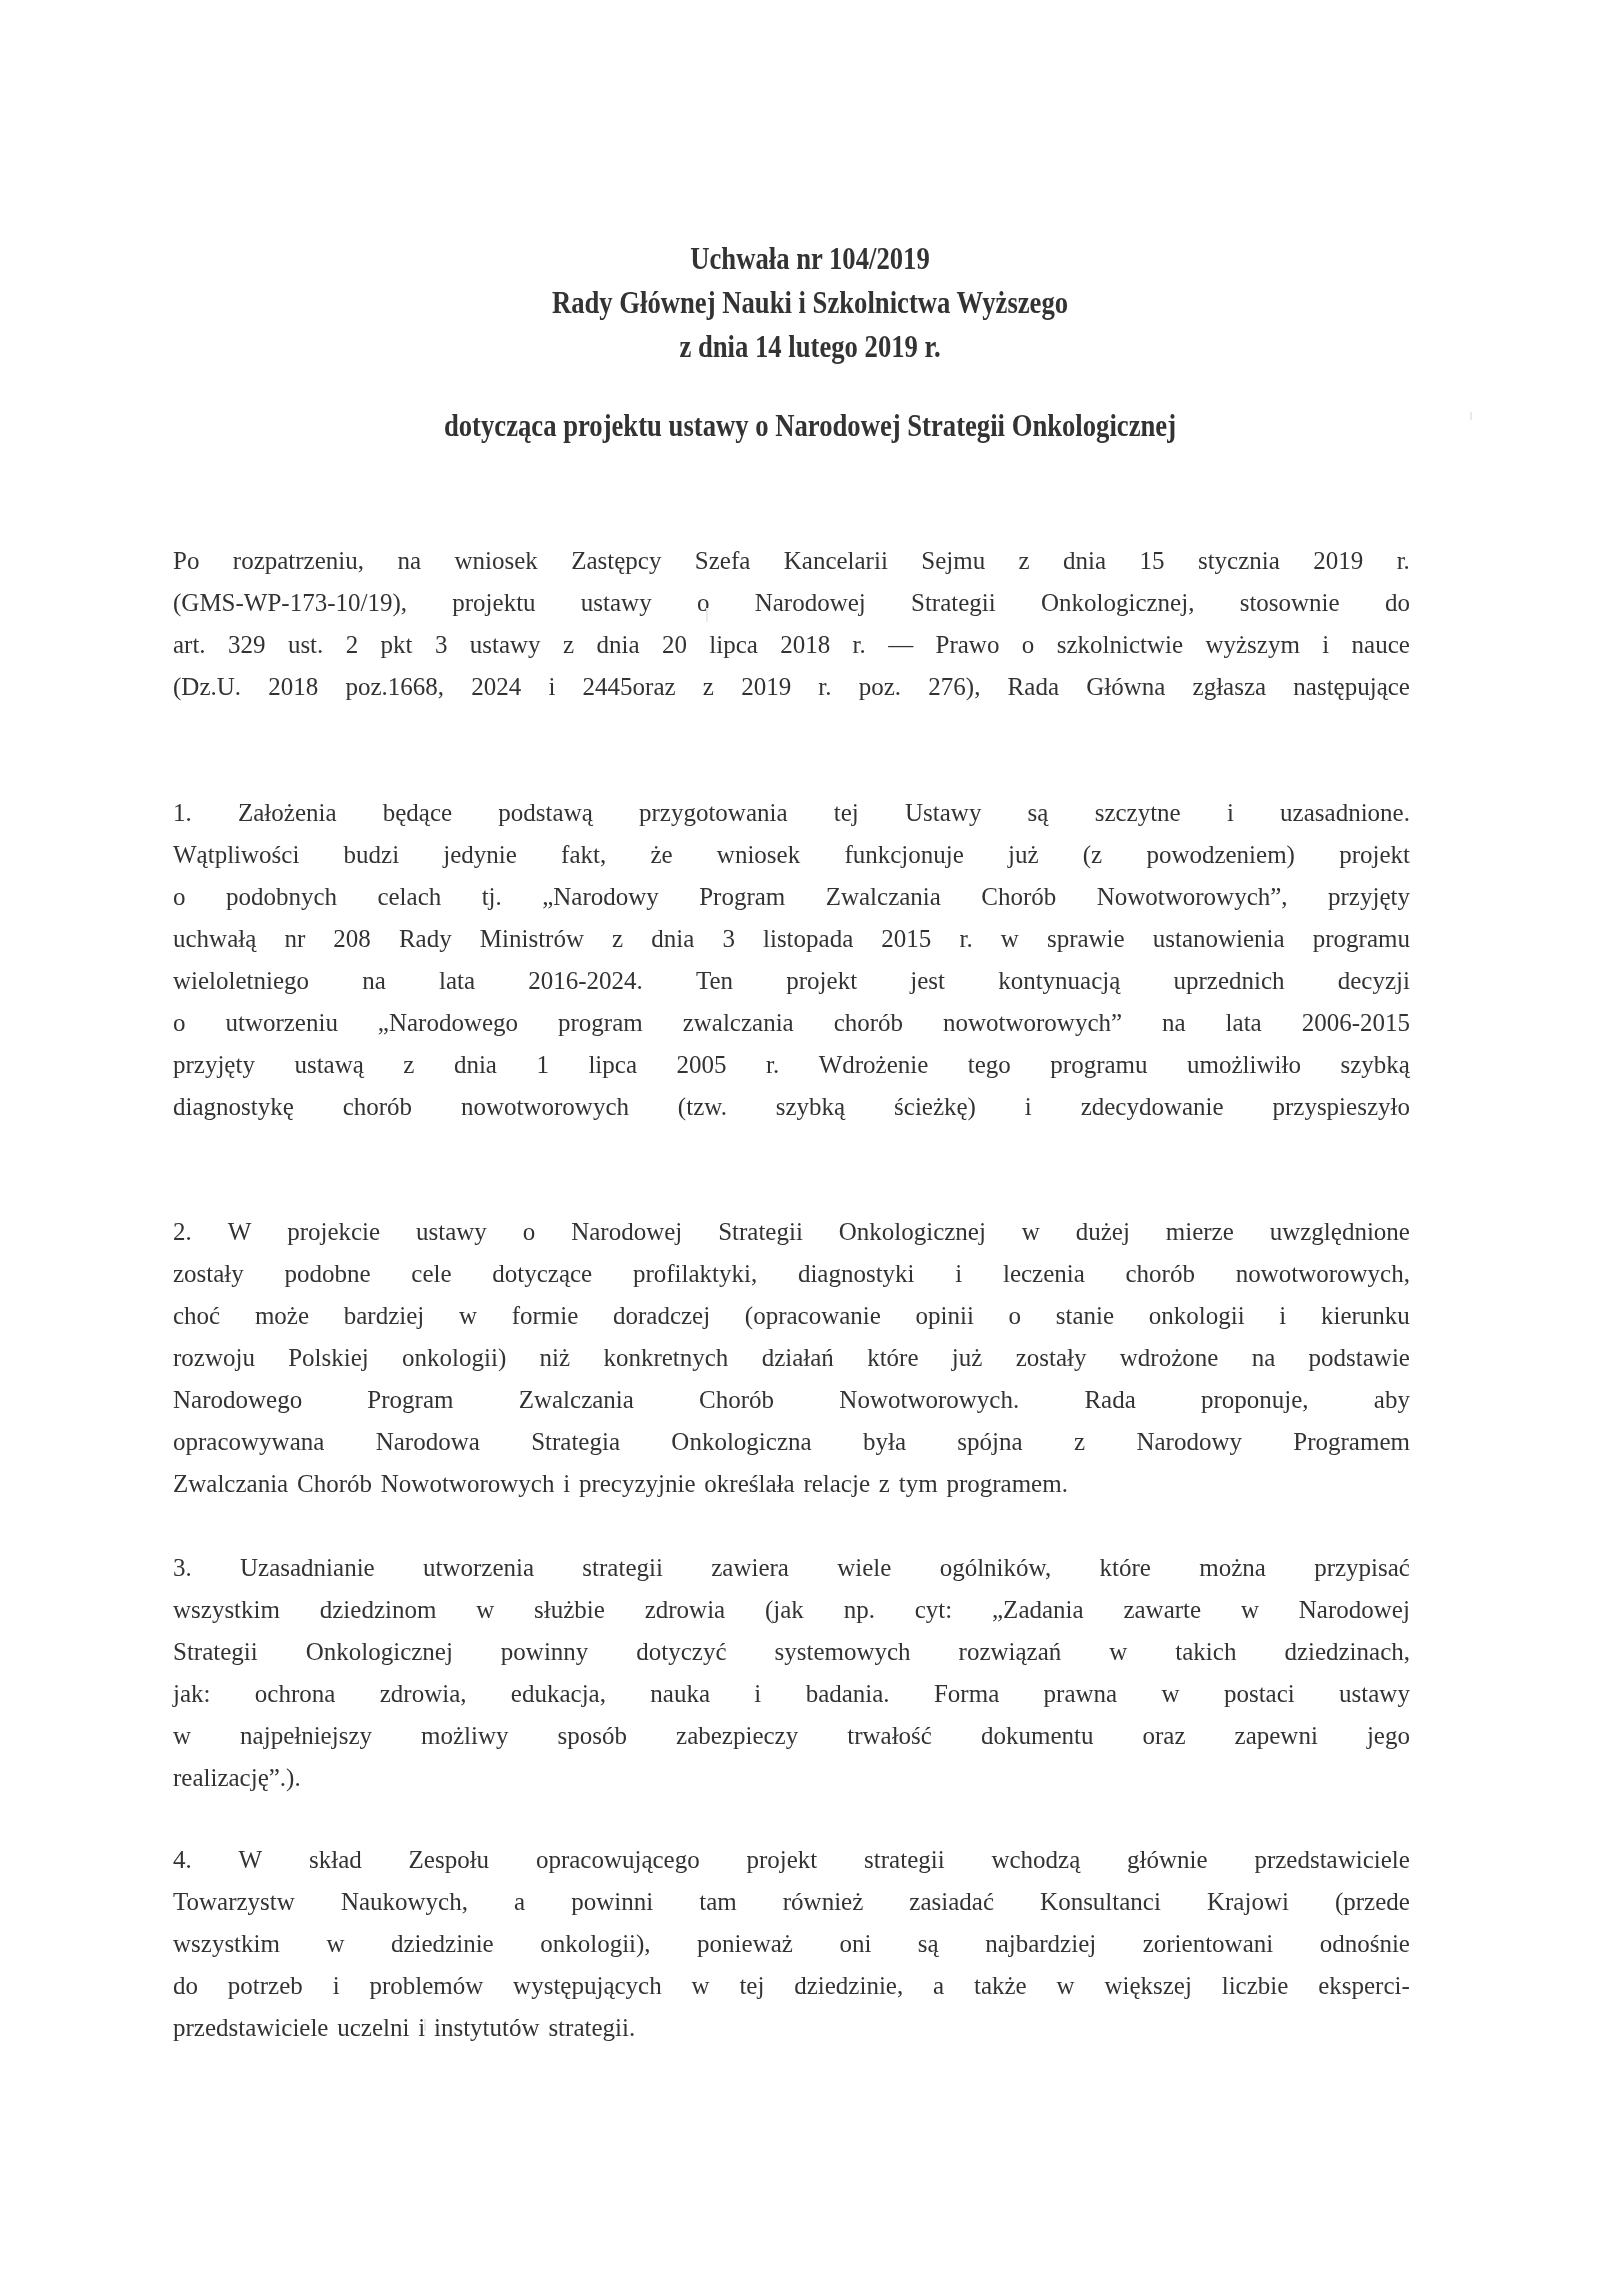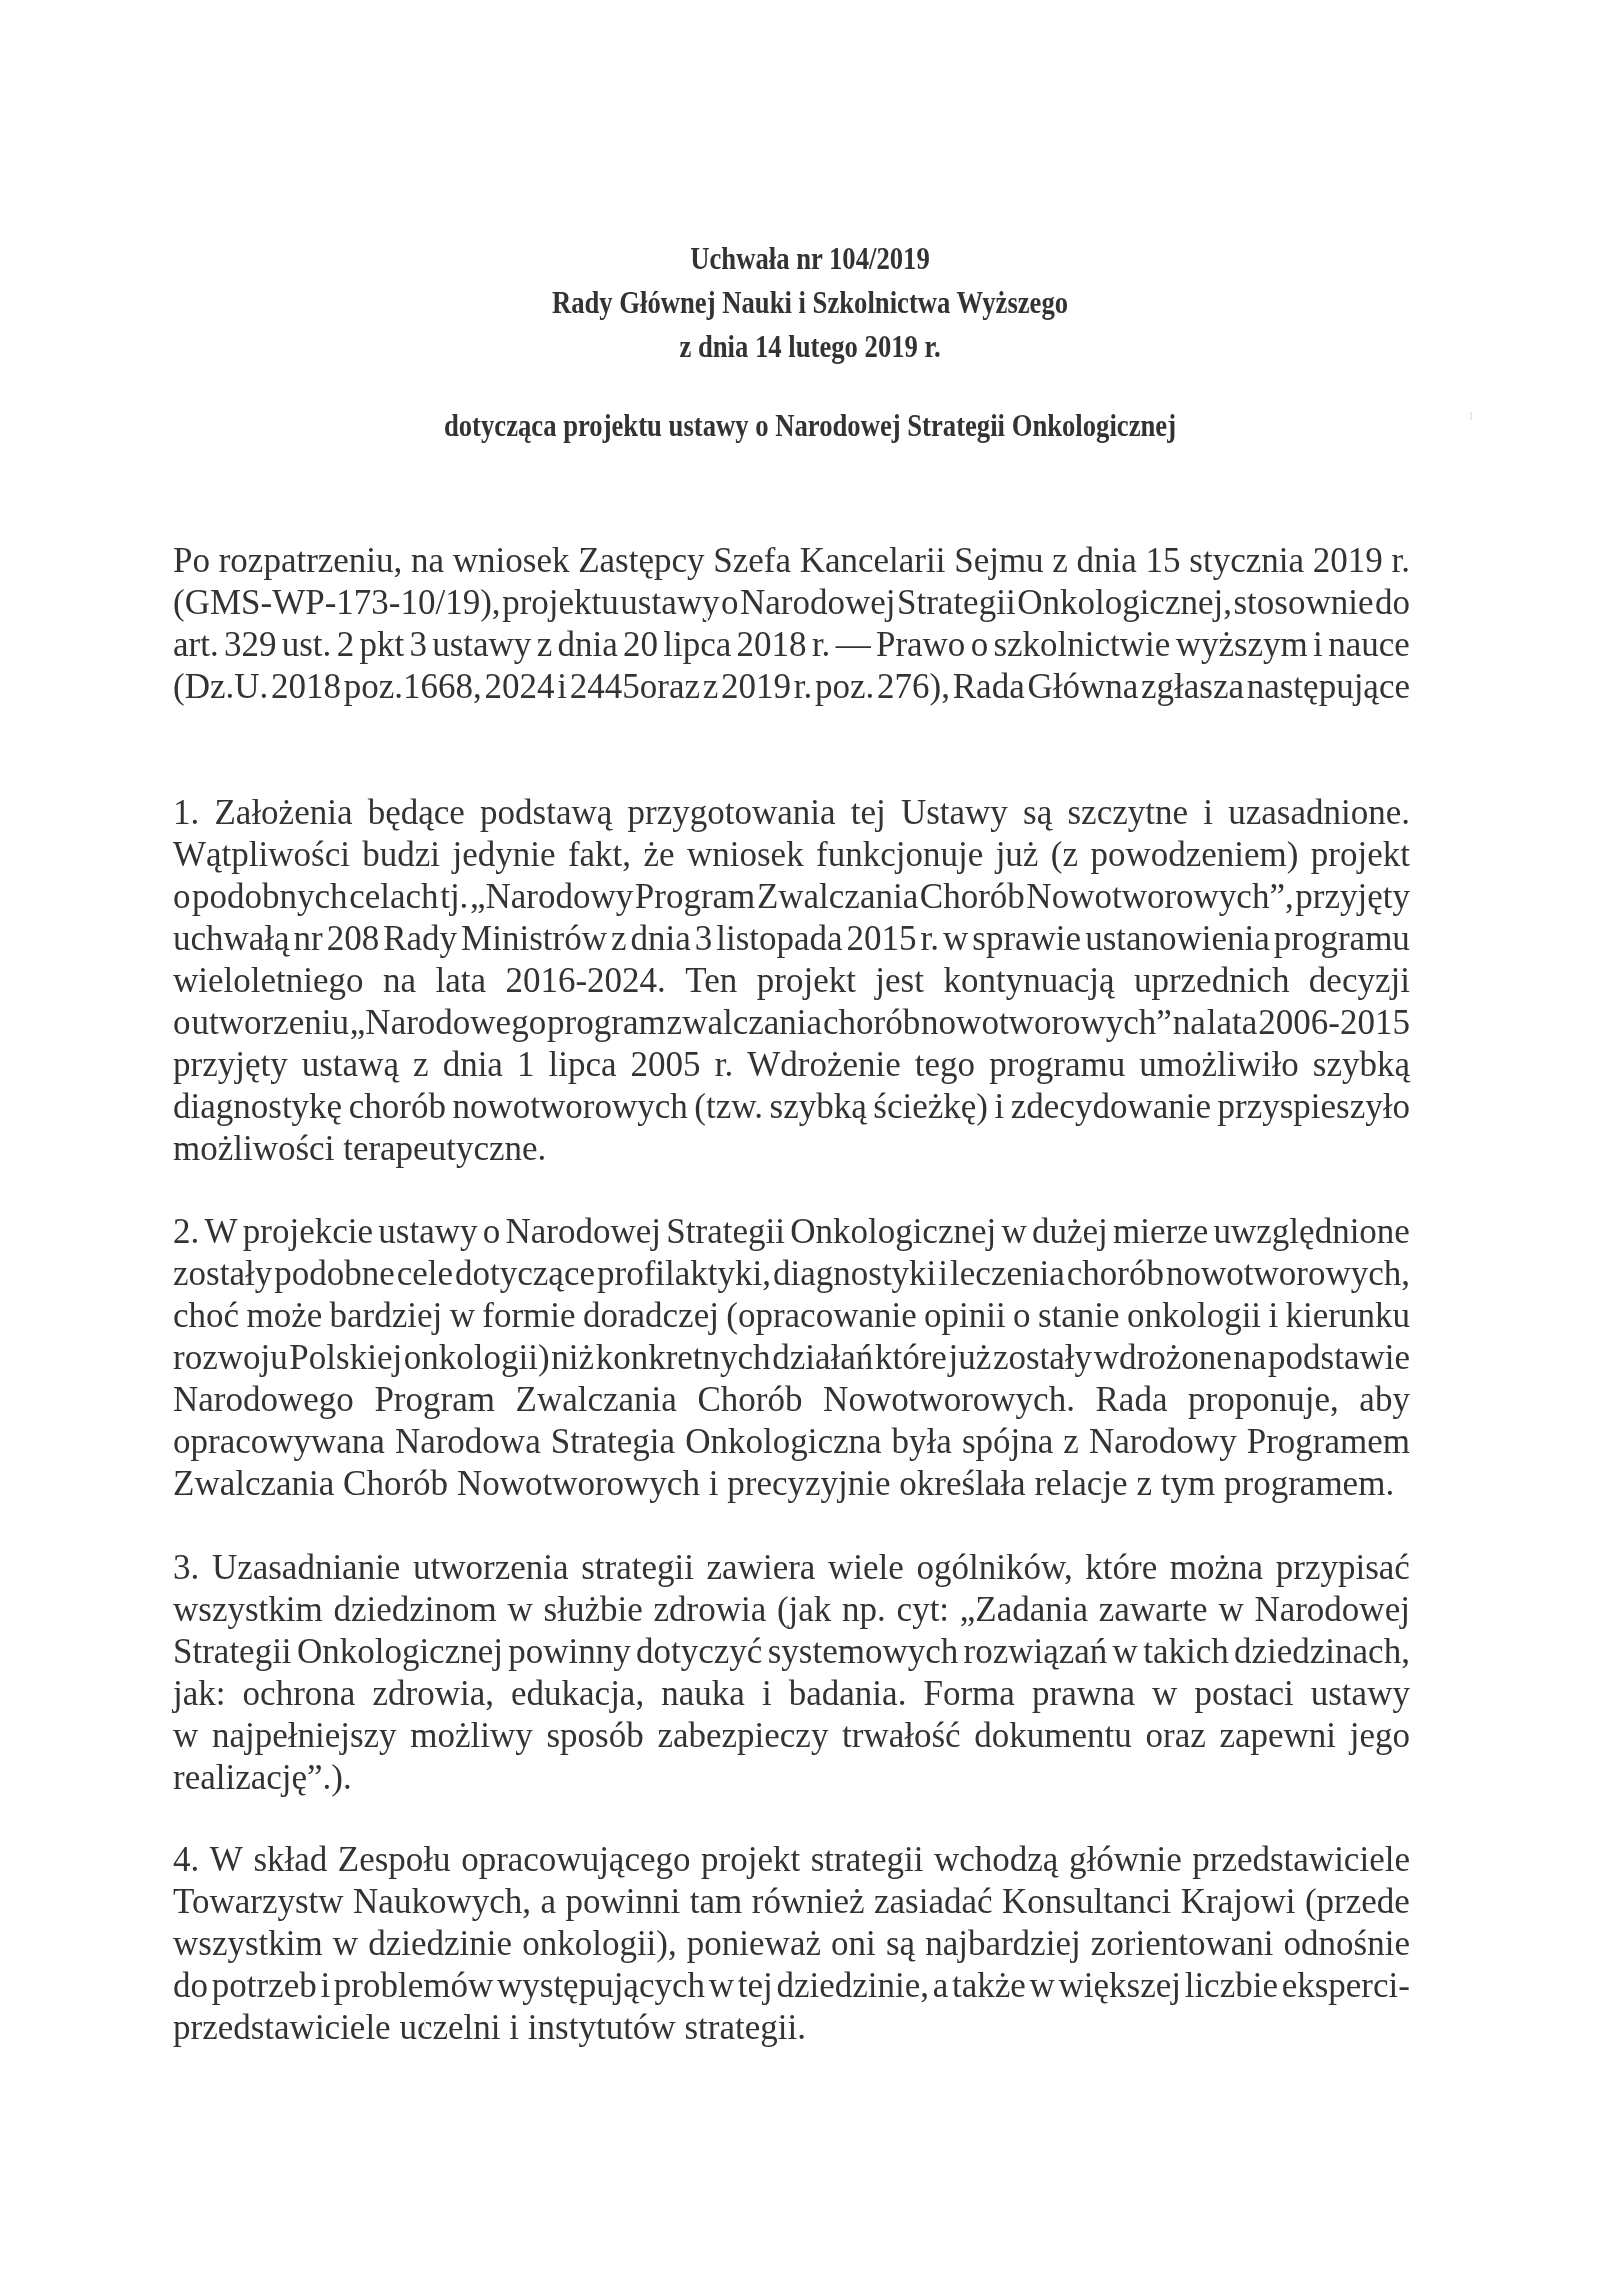--- a/index.html
+++ b/index.html
@@ -14,21 +14,21 @@
     font-weight: bold; font-size: 31px; line-height: 44px; color: #333;
     transform: scaleX(0.86); transform-origin: center;
   }
   .subject {
     position: absolute; left: 0; width: 1620px; top: 404px; text-align: center;
     font-weight: bold; font-size: 31px; line-height: 44px; color: #333;
     transform: scaleX(0.86); transform-origin: center;
   }
   .para { position: absolute; left: 173px; width: 1237px; }
   .line {
-    font-size: 35px; line-height: 42px; height: 42px; white-space: nowrap;
+    font-size: 25px; line-height: 42px; height: 42px; white-space: nowrap;
     display: flex; justify-content: space-between; color: #333;
   }
   .line.last { justify-content: flex-start; }
   .line span.w { display: inline-block; }
   .line.last span.w { margin-right: 8.8px; }
   .scan-mark { position: absolute; width: 2px; background: #e9e9e9; }
 </style>
 </head>
 <body>
 
@@ -208,24 +208,20 @@
       <div class="line">
         <span class="w">diagnostykę</span>
         <span class="w">chorób</span>
         <span class="w">nowotworowych</span>
         <span class="w">(tzw.</span>
         <span class="w">szybką</span>
         <span class="w">ścieżkę)</span>
         <span class="w">i</span>
         <span class="w">zdecydowanie</span>
         <span class="w">przyspieszyło</span>
-      </div>
-      <div class="line last">
-        <span class="w">możliwości</span>
-        <span class="w">terapeutyczne.</span>
       </div>
     </div>
   <div class="para" style="top:1211px;">
       <div class="line">
         <span class="w">2.</span>
         <span class="w">W</span>
         <span class="w">projekcie</span>
         <span class="w">ustawy</span>
         <span class="w">o</span>
         <span class="w">Narodowej</span>

